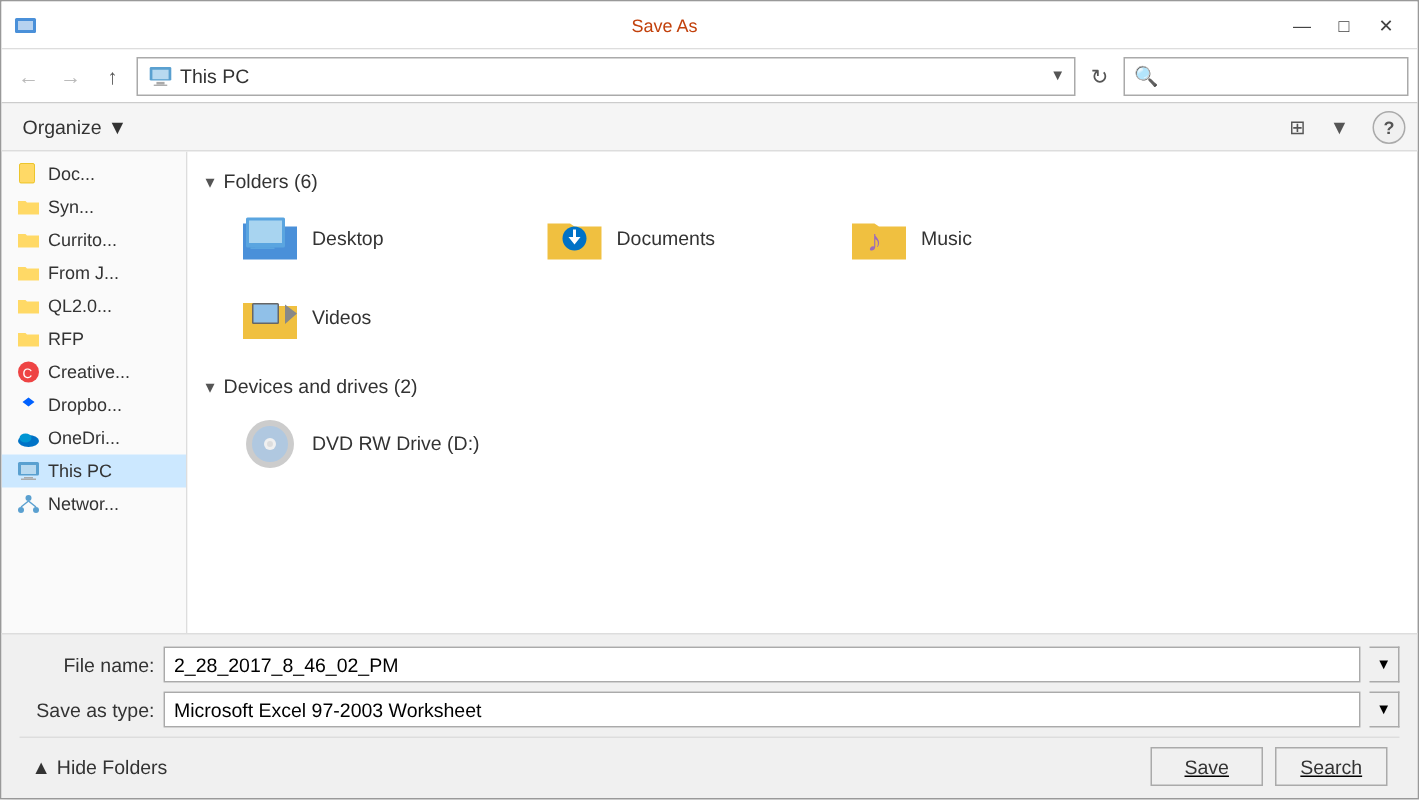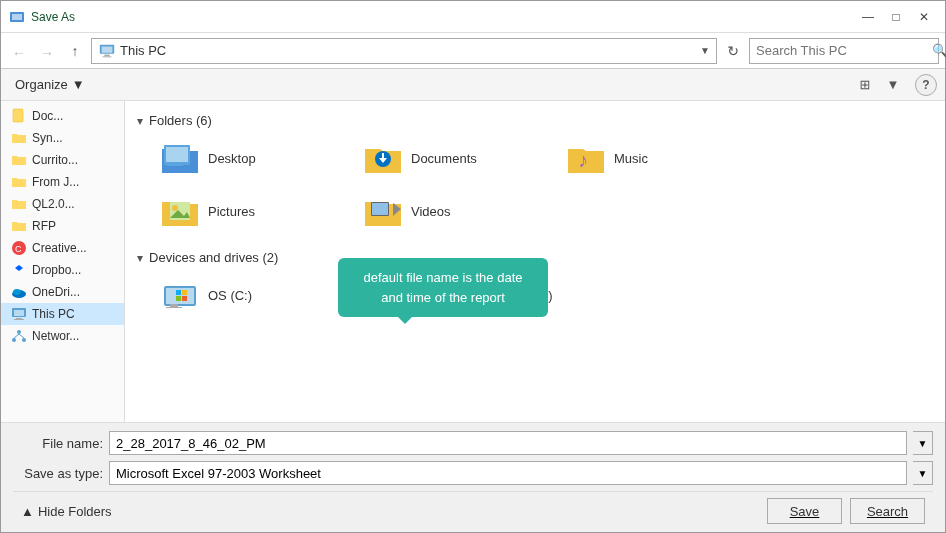--- a/index.html
+++ b/index.html
@@ -34,21 +34,22 @@
     }
     .title-bar-icon {
       width: 16px;
       height: 16px;
       margin-right: 6px;
       flex-shrink: 0;
     }
     .title-bar-text {
       flex: 1;
       font-size: 12px;
-      color: #14532d;
+      color: #c2410c;
+      text-align: center;
     }
     .title-bar-controls {
       display: flex;
       gap: 2px;
     }
     .title-btn {
       width: 26px;
       height: 20px;
       border: none;
       background: transparent;
@@ -428,21 +429,20 @@
         <rect x="7" y="14" width="6" height="2" fill="#aaa"></rect>
         <rect x="5" y="16" width="10" height="1" fill="#aaa"></rect>
       </svg>
       <span class="path-text">This PC</span>
       <span class="path-dropdown">▼</span>
     </div>
 
     <button class="refresh-btn">↻</button>
 
     <div class="search-box">
-      <input class="search-input" type="text" placeholder="Search This PC" style="">
       <span class="search-icon">🔍</span>
     </div>
   </div>
 
   <div class="toolbar">
     <button class="organize-btn">
       <span>Organize</span>
       <span>▼</span>
     </button>
     <div class="toolbar-spacer"></div>
@@ -578,67 +578,39 @@
         </div>
 
         <div class="folder-item">
           <svg class="folder-icon" viewBox="0 0 40 35">
             <path d="M2 8 L2 32 L38 32 L38 10 L20 10 L17 8 Z" fill="#f0c040"></path>
             <text x="12" y="26" font-size="20" fill="#9c6cba">♪</text>
           </svg>
           <span class="folder-name">Music</span>
         </div>
 
-        <div class="folder-item">
-          <svg class="folder-icon" viewBox="0 0 40 35">
-            <path d="M2 8 L2 32 L38 32 L38 10 L20 10 L17 8 Z" fill="#f0c040"></path>
-            <rect x="10" y="8" width="20" height="18" fill="#d0e8a0"></rect>
-            <circle cx="15" cy="14" r="3" fill="#f0c040"></circle>
-            <path d="M10 24 L18 16 L24 22 L27 18 L30 24 Z" fill="#70aa40"></path>
-          </svg>
-          <span class="folder-name">Pictures</span>
-        </div>
 
         <div class="folder-item">
           <svg class="folder-icon" viewBox="0 0 40 35">
             <path d="M2 8 L2 32 L38 32 L38 10 L20 10 L17 8 Z" fill="#f0c040"></path>
             <rect x="8" y="8" width="18" height="14" rx="1" fill="#666"></rect>
             <polygon points="30,9 30,22 38,15" fill="#888"></polygon>
             <rect x="9" y="9" width="16" height="12" fill="#90c0e8"></rect>
           </svg>
           <span class="folder-name">Videos</span>
         </div>
       </div>
 
       <div class="section-header">
         <span class="section-chevron">▾</span>
         <span>Devices and drives (2)</span>
       </div>
 
       <div class="folder-grid">
 
-        <div style="position:relative;">
-          <div class="tooltip-bubble">
-            <span>default file name is the date and time of the report</span>
-          </div>
-          <div class="drive-item">
-            <svg class="drive-icon" viewBox="0 0 40 35">
-              <rect x="4" y="8" width="32" height="20" rx="2" fill="#5aa0d0"></rect>
-              <rect x="6" y="10" width="28" height="16" fill="#b8d9f0"></rect>
-              <rect x="10" y="26" width="8" height="3" fill="#aaa"></rect>
-              <rect x="6" y="29" width="16" height="1" fill="#aaa"></rect>
-
-              <rect x="16" y="12" width="5" height="5" fill="#00a4ef" opacity="0.9"></rect>
-              <rect x="22" y="12" width="5" height="5" fill="#ffb900" opacity="0.9"></rect>
-              <rect x="16" y="18" width="5" height="5" fill="#7cbb00" opacity="0.9"></rect>
-              <rect x="22" y="18" width="5" height="5" fill="#f65314" opacity="0.9"></rect>
-            </svg>
-            <span class="drive-name">OS (C:)</span>
-          </div>
-        </div>
 
         <div class="drive-item">
           <svg class="drive-icon" viewBox="0 0 40 35">
             <ellipse cx="20" cy="18" rx="16" ry="16" fill="#ccc"></ellipse>
             <ellipse cx="20" cy="18" rx="12" ry="12" fill="#b0c8e0"></ellipse>
             <ellipse cx="20" cy="18" rx="4" ry="4" fill="#f0f0f0"></ellipse>
             <ellipse cx="20" cy="18" rx="2" ry="2" fill="#ddd"></ellipse>
           </svg>
           <span class="drive-name">DVD RW Drive (D:)</span>
         </div>

